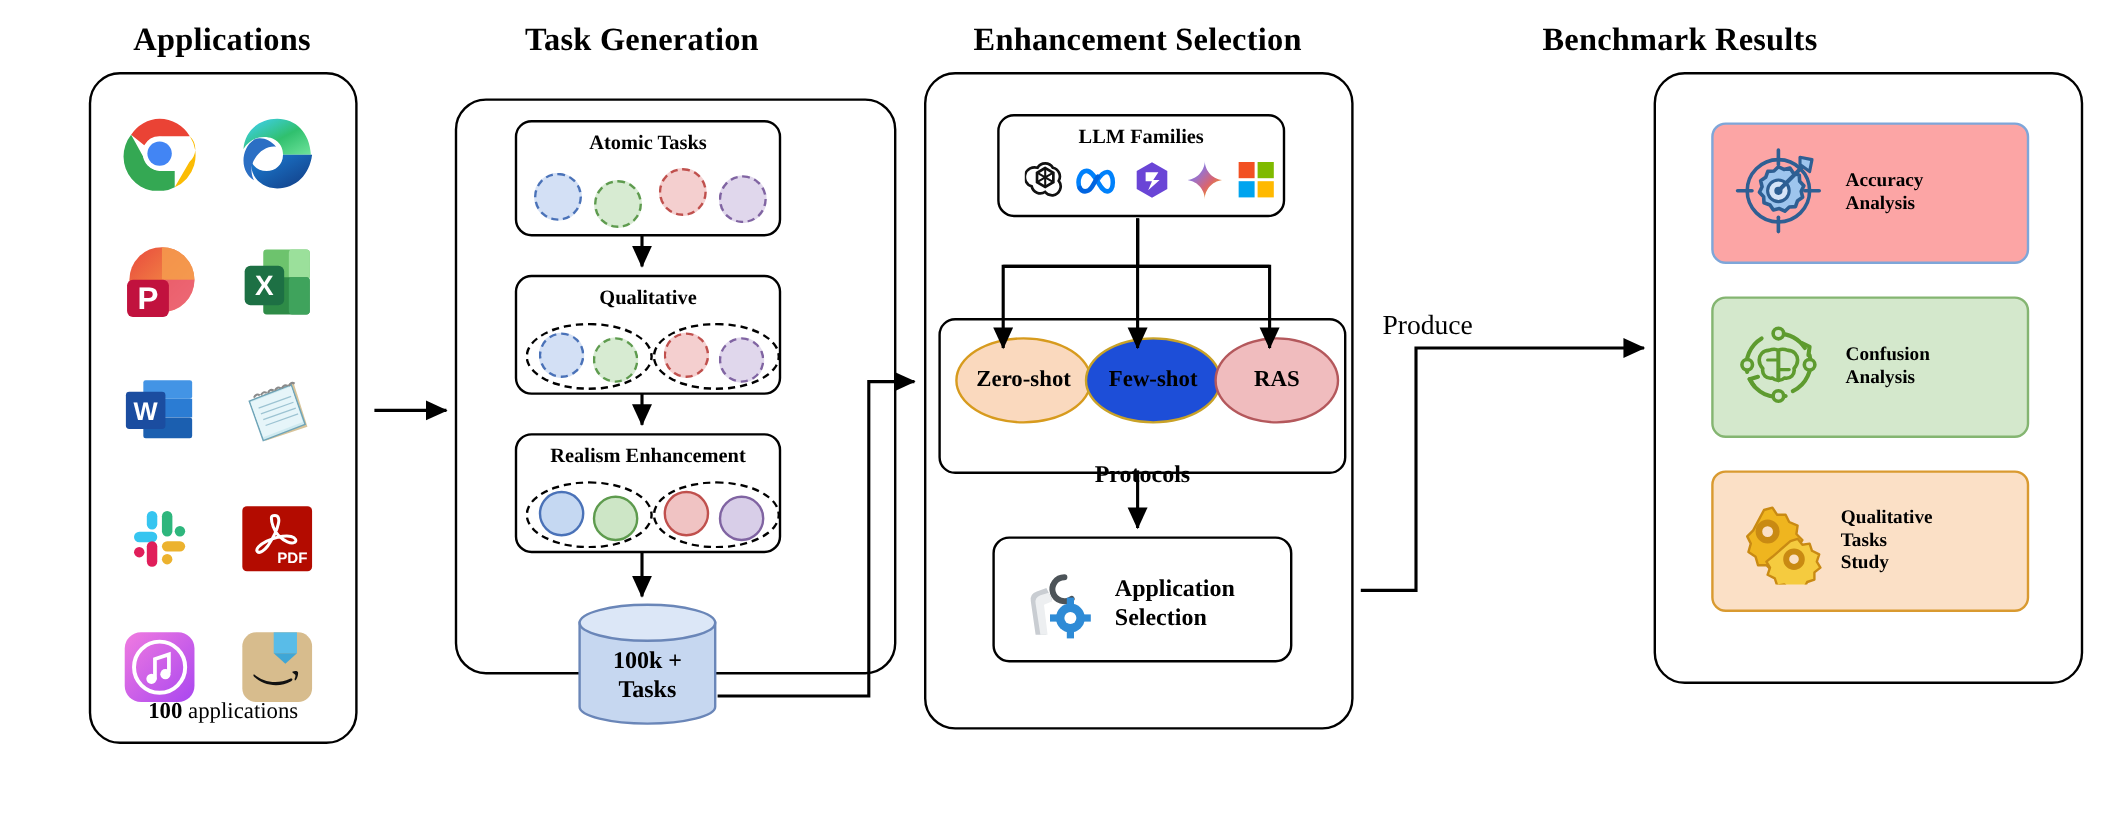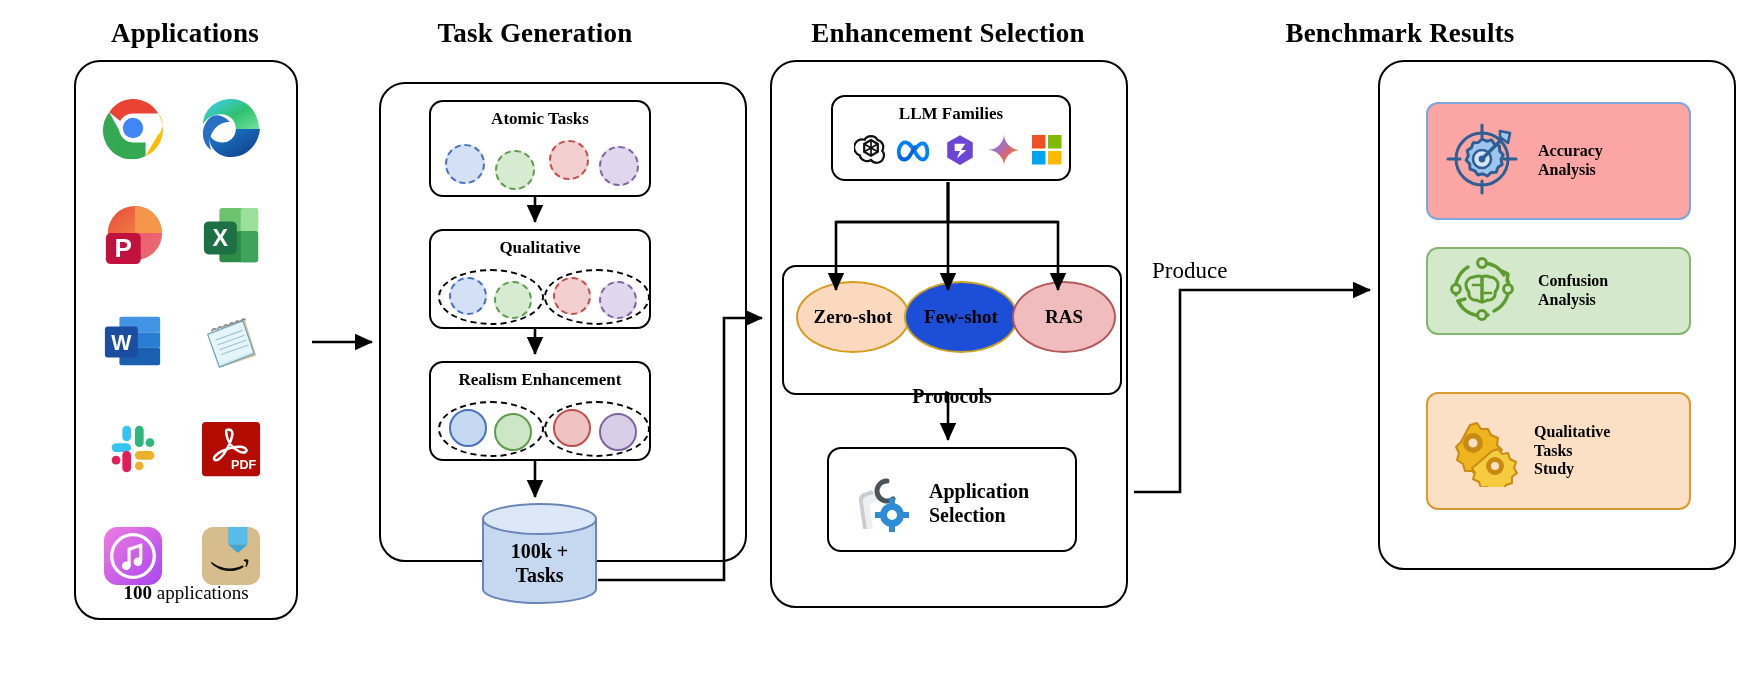--- a/index.html
+++ b/index.html
@@ -315,21 +315,21 @@
         <path d="M38 38 L60 16" stroke="#2E5F93" stroke-width="3.4" stroke-linecap="round"></path>
         <path d="M56 10 l10 2 -2 10 -8-6z" fill="#9EC5EE" stroke="#2E5F93" stroke-width="2.6" stroke-linejoin="round"></path>
       </svg>
     </span>
     <span class="txt" style="margin-left:18px;">
       <div>Accuracy</div>
       <div>Analysis</div>
     </span>
   </div>
 
-  <div class="rescard" style="left:46px;top:185px;width:265px;height:88px;background:#D4E8CC;border:2px solid #84B571;">
+  <div class="rescard" style="left:46px;top:185px;width:265px;height:118px;background:#D4E8CC;border:2px solid #84B571;">
     <span style="margin-left:16px;">
       <svg width="76" height="76" viewBox="0 0 76 76">
         <path d="M38 12a26 26 0 0 1 22 12" fill="none" stroke="#5E9B2F" stroke-width="3.4" stroke-linecap="round"></path>
         <path d="M64 30a26 26 0 0 1-14 30" fill="none" stroke="#5E9B2F" stroke-width="3.4" stroke-linecap="round"></path>
         <path d="M44 64a26 26 0 0 1-30-14" fill="none" stroke="#5E9B2F" stroke-width="3.4" stroke-linecap="round"></path>
         <path d="M12 44a26 26 0 0 1 12-28" fill="none" stroke="#5E9B2F" stroke-width="3.4" stroke-linecap="round"></path>
         <path d="M58 20 l6 3 -1 7" fill="none" stroke="#5E9B2F" stroke-width="3.4" stroke-linecap="round" stroke-linejoin="round"></path>
         <path d="M18 56 l-4-6 7-2" fill="none" stroke="#5E9B2F" stroke-width="3.4" stroke-linecap="round" stroke-linejoin="round"></path>
         <g fill="#D4E8CC" stroke="#5E9B2F" stroke-width="3">
           <circle cx="38" cy="12" r="4.4"></circle>

